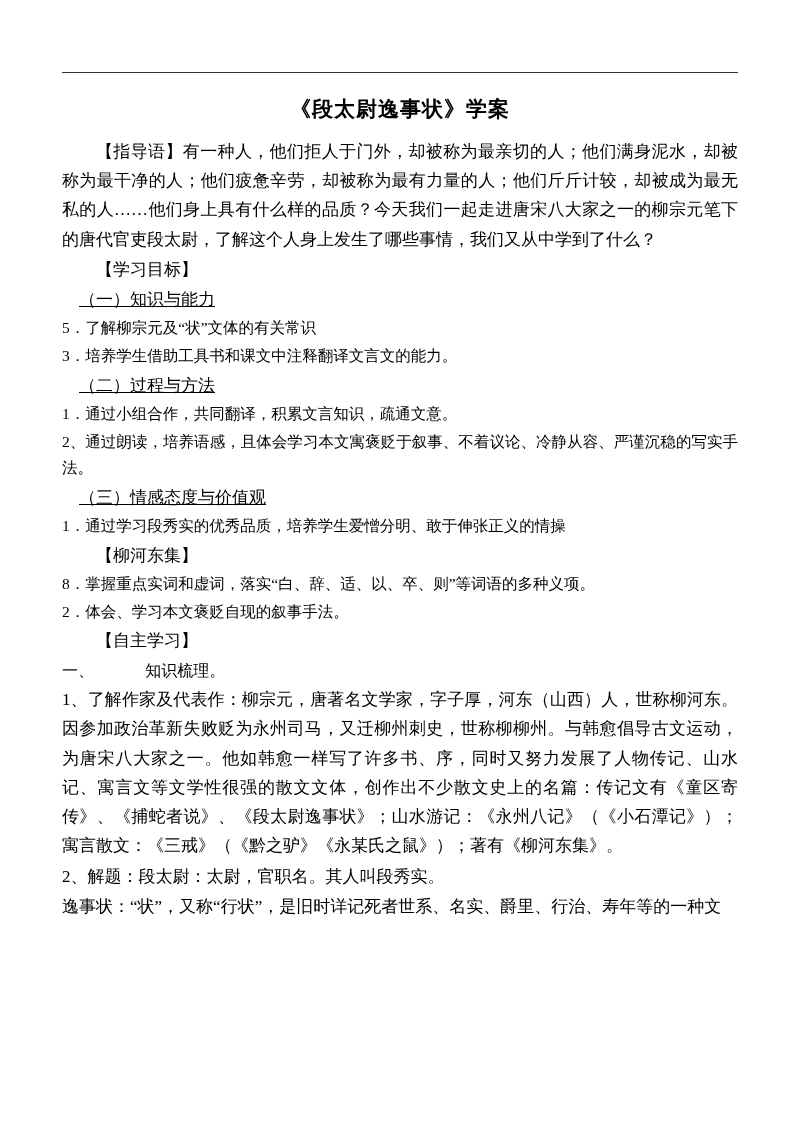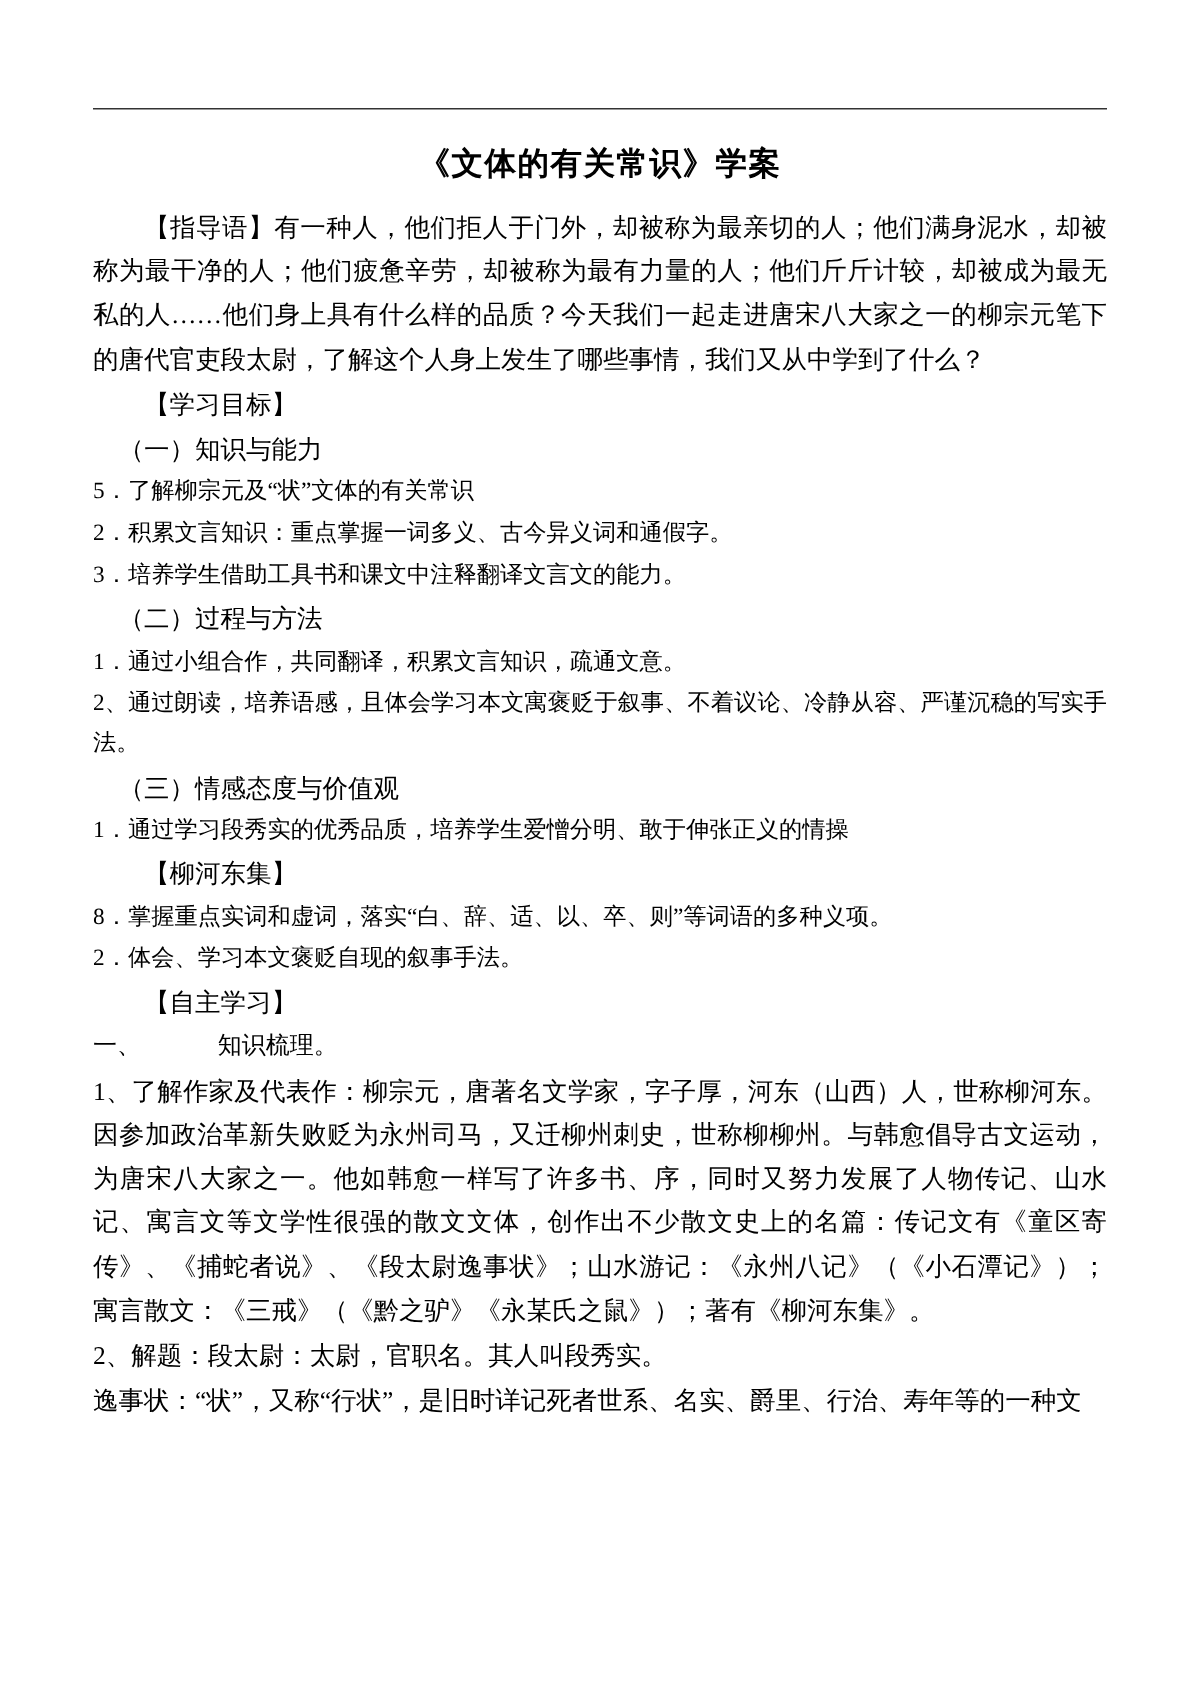--- a/index.html
+++ b/index.html
@@ -40,20 +40,21 @@
     font-size: 17px;
     line-height: 1.72;
     text-align: justify;
     text-justify: inter-ideograph;
   }
   .indent2 {
     text-indent: 2em;
   }
   .indent1 {
     text-indent: 1em;
+    text-decoration: underline;
   }
   .para {
     margin-bottom: 1px;
   }
   .list-item {
     font-size: 15.5px;
     line-height: 1.72;
   }
   .tab-item {
     font-size: 16px;
@@ -64,31 +65,30 @@
     width: 3.2em;
   }
 </style>
 </head>
 <body>
 
 <div class="page">
 
   <div class="top-rule"></div>
 
-  <div class="doc-title">《文体的有关常识》学案</div>
+  <div class="doc-title">《段太尉逸事状》学案</div>
 
   <p class="para indent2">【指导语】有一种人，他们拒人于门外，却被称为最亲切的人；他们满身泥水，却被称为最干净的人；他们疲惫辛劳，却被称为最有力量的人；他们斤斤计较，却被成为最无私的人……他们身上具有什么样的品质？今天我们一起走进唐宋八大家之一的柳宗元笔下的唐代官吏段太尉，了解这个人身上发生了哪些事情，我们又从中学到了什么？</p>
 
   <p class="para indent2">【学习目标】</p>
 
   <p class="para indent1">（一）知识与能力</p>
 
   <p class="para list-item">5．了解柳宗元及“状”文体的有关常识</p>
 
-  <p class="para list-item">2．积累文言知识：重点掌握一词多义、古今异义词和通假字。</p>
 
   <p class="para list-item">3．培养学生借助工具书和课文中注释翻译文言文的能力。</p>
 
   <p class="para indent1">（二）过程与方法</p>
 
   <p class="para list-item">1．通过小组合作，共同翻译，积累文言知识，疏通文意。</p>
 
   <p class="para list-item">2、通过朗读，培养语感，且体会学习本文寓褒贬于叙事、不着议论、冷静从容、严谨沉稳的写实手法。</p>
 
   <p class="para indent1">（三）情感态度与价值观</p>

